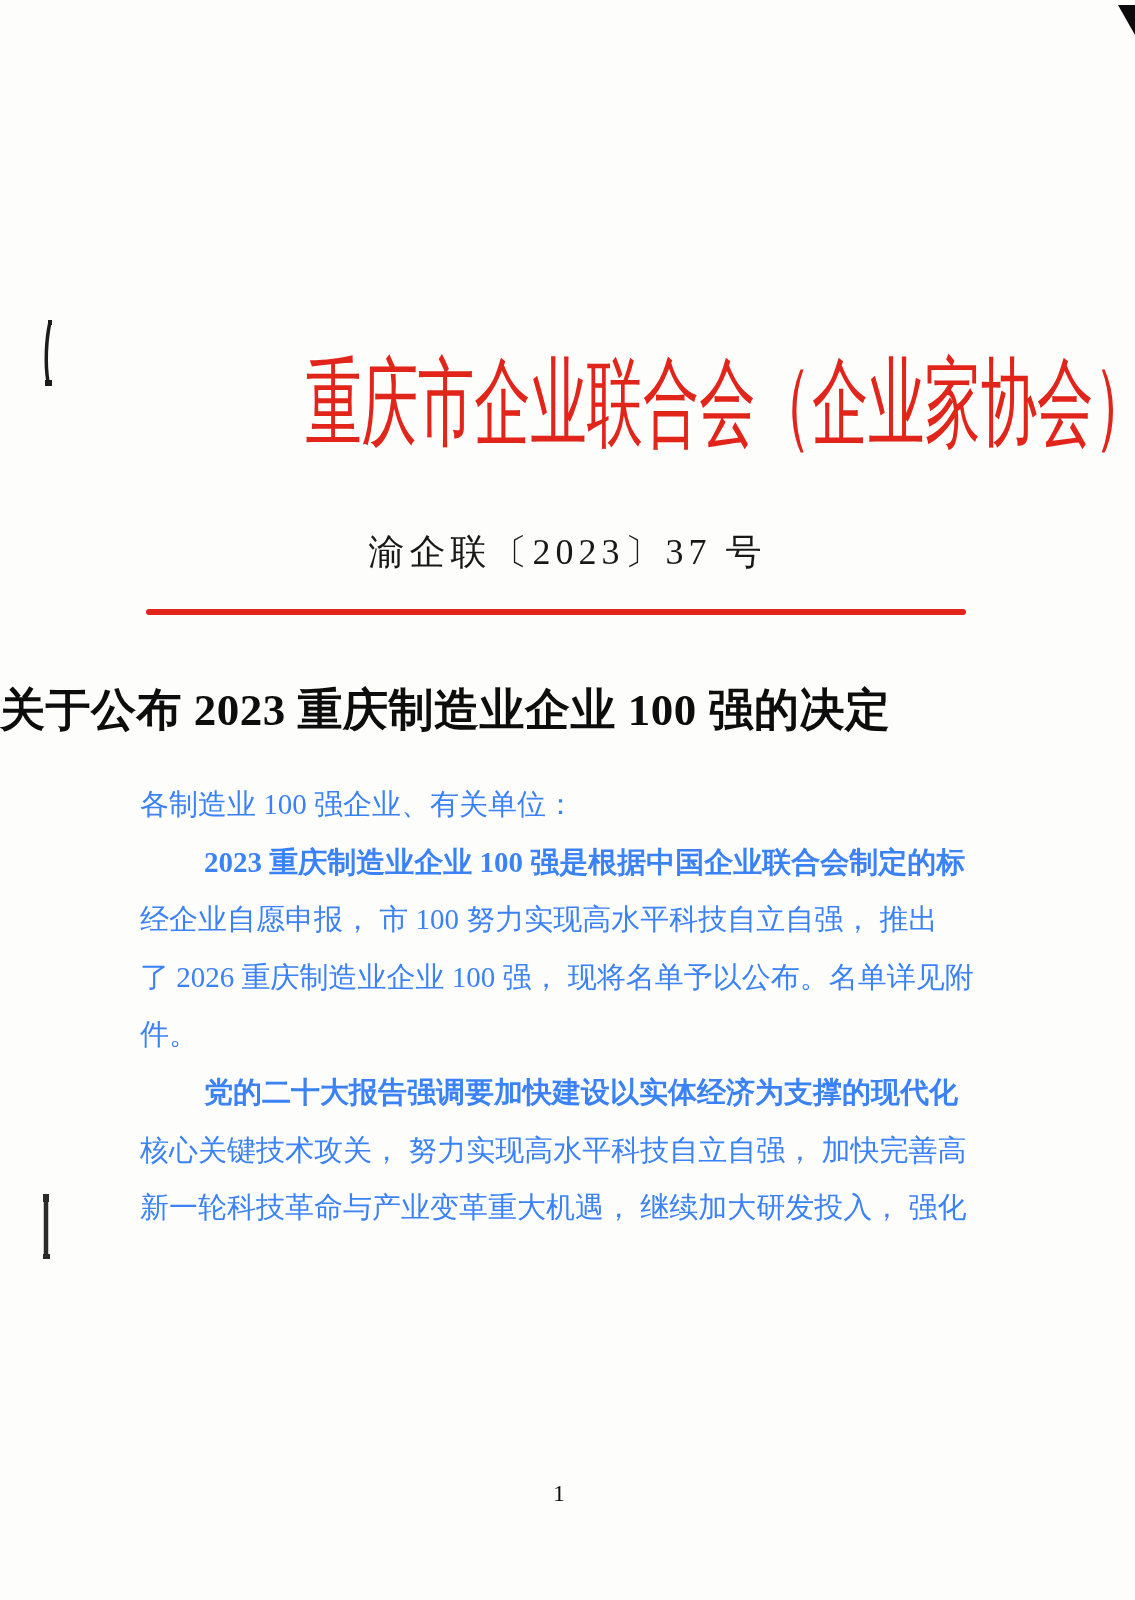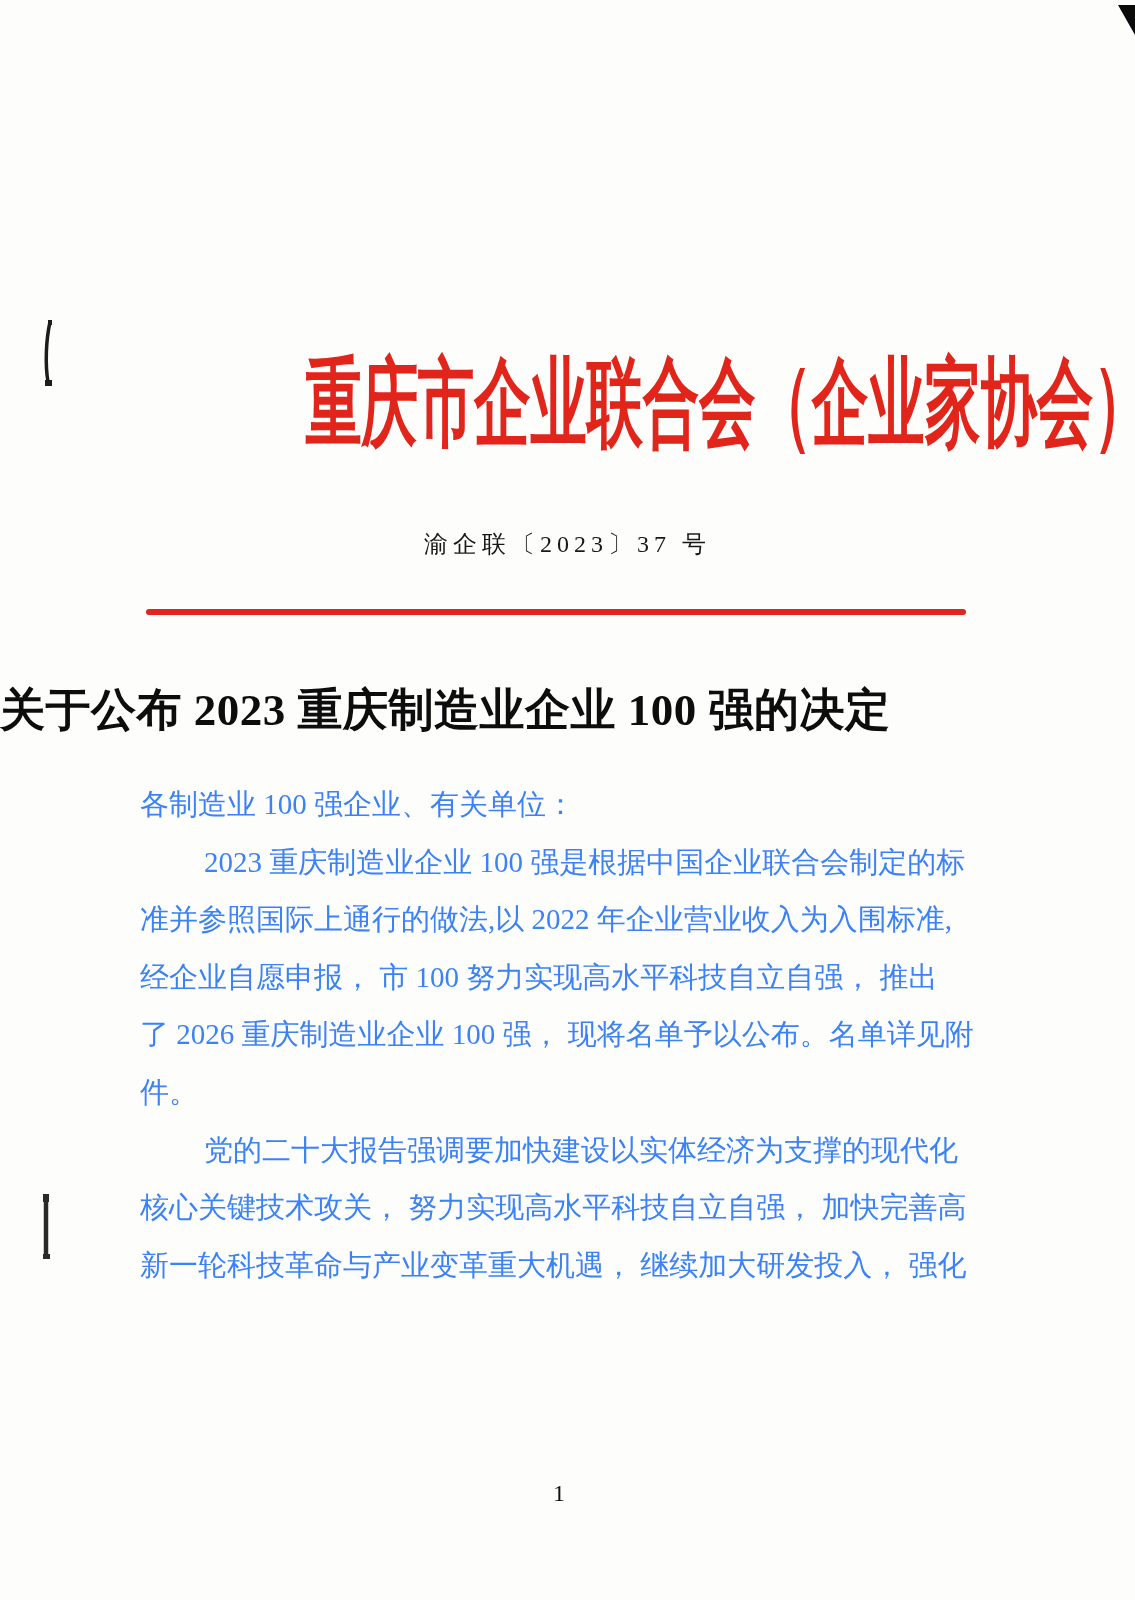--- a/index.html
+++ b/index.html
@@ -20,34 +20,34 @@
     border-top: 30px solid #0b0b0b;
     border-left: 17px solid transparent;
   }
   .bind-mark { position: absolute; }
   .bind-mark.m1 { left: 36px; top: 318px; }
   .bind-mark.m2 { left: 34px; top: 1190px; }
 
   
   .org-title {
     position: absolute; top: 348px; left: 0; width: 100%;
-    font-weight: bold;
+    font-weight: normal;
     font-size: 97px;
     line-height: 1.15;
     white-space: nowrap;
   }
   .org-title .squeeze {
     display: inline-block;
     transform: scaleX(0.58);
     transform-origin: center;
   }
   .doc-number {
     position: absolute; top: 528px; left: 0; width: 100%;
     text-align: center;
-    font-size: 24px;
+    font-size: 36px;
     letter-spacing: 5px;
     color: #181818;
   }
   .red-rule {
     position: absolute; top: 609px; left: 146px;
     width: 820px; height: 6px;
     border-radius: 3px;
   }
 
   
@@ -62,21 +62,21 @@
   }
 
   
   .body-text {
     position: absolute; top: 776px; left: 140px; width: 850px;
     font-size: 29px;
     line-height: 57.6px;
     color: #3b82f6;
   }
   .body-text .line { white-space: nowrap; }
-  .body-text .line.indent { text-indent: 64px; }
+  .body-text .line.indent { text-indent: 64px; font-weight: bold; }
 
   .page-number {
     position: absolute; top: 1480px; left: 140px; width: 838px;
     text-align: center;
     font-size: 24px;
     color: #111;
   }
 </style>
 </head>
 <body>
@@ -104,21 +104,20 @@
   <div class="doc-number">渝企联〔2023〕37 号</div>
 
   <div class="red-rule" style="background: rgb(226, 37, 27);"></div>
 
   <h1 class="doc-title">关于公布 2023 重庆制造业企业 100 强的决定</h1>
 
   <div class="body-text">
 
   <div class="line">各制造业 100 强企业、有关单位：</div>
       <div class="line indent">2023 重庆制造业企业 100 强是根据中国企业联合会制定的标</div>
-      <div class="line">准并参照国际上通行的做法,以 2022 年企业营业收入为入围标准,</div>
       <div class="line">经企业自愿申报， 市 100 努力实现高水平科技自立自强， 推出</div>
       <div class="line">了 2026 重庆制造业企业 100 强， 现将名单予以公布。名单详见附</div>
       <div class="line">件。</div>
       <div class="line indent">党的二十大报告强调要加快建设以实体经济为支撑的现代化</div>
       <div class="line">核心关键技术攻关， 努力实现高水平科技自立自强， 加快完善高</div>
       <div class="line">新一轮科技革命与产业变革重大机遇， 继续加大研发投入， 强化</div>
     </div>
 
   <div class="page-number">1</div>
 

